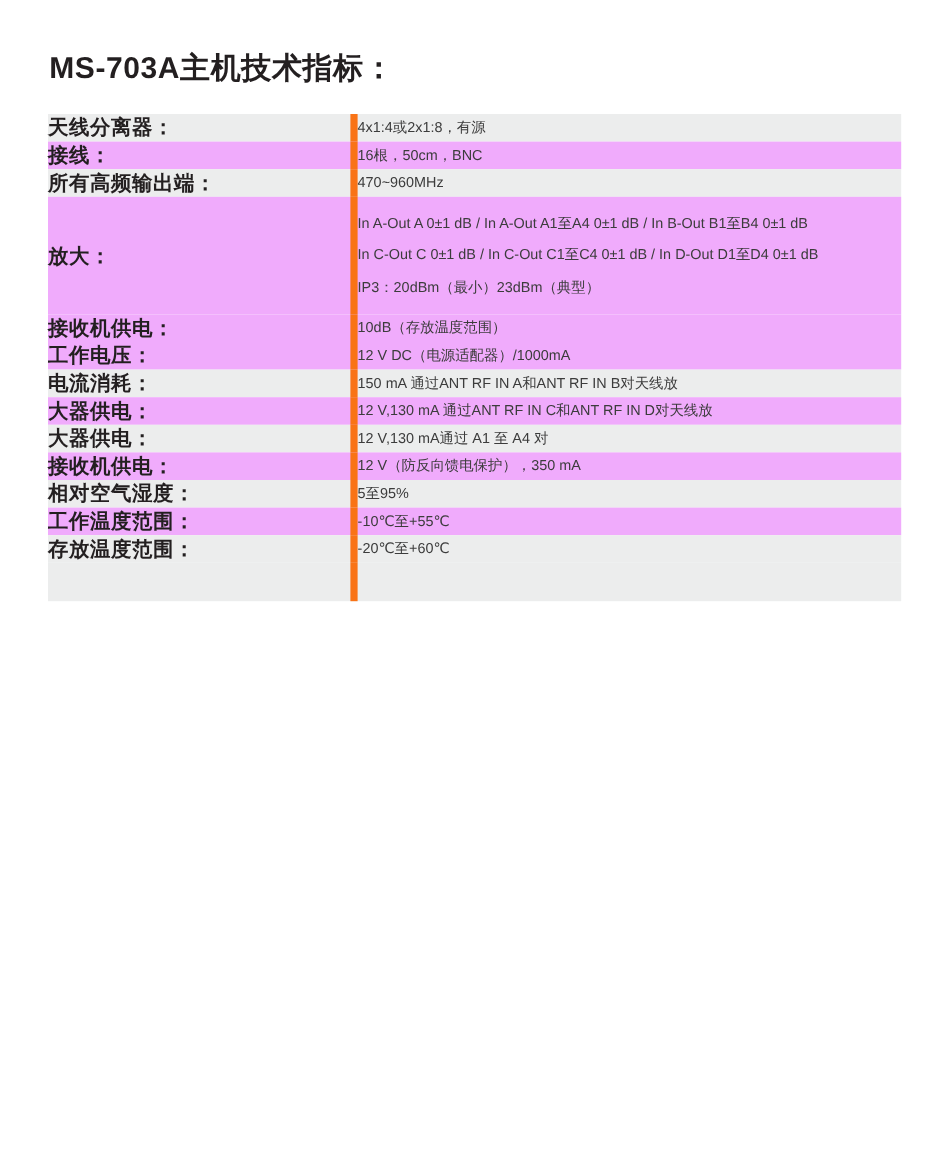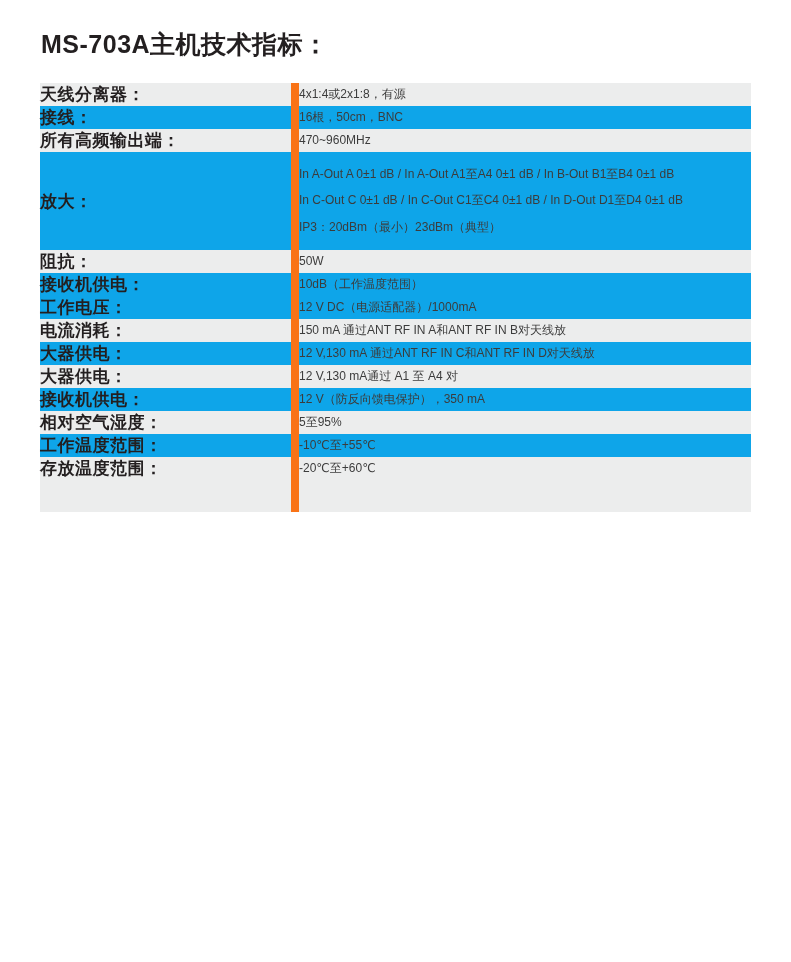--- a/index.html
+++ b/index.html
@@ -11,21 +11,21 @@
     width: 791px;
     height: 962px;
     font-family: "Liberation Sans", "DejaVu Sans", sans-serif;
     color: #231f20;
     overflow: hidden;
   }
   .page {
     width: 791px;
     height: 852px;
     box-sizing: border-box;
-    padding: 0 40px;
+    padding: 12px 40px;
     position: relative;
   }
   .doc-title {
     font-size: 25px;
     font-weight: bold;
     letter-spacing: 0.5px;
     color: #231f20;
     padding-top: 28px;
     padding-bottom: 22px;
     padding-left: 1px;
@@ -55,21 +55,21 @@
     padding: 11px 10px 11px 18px;
     box-sizing: border-box;
     line-height: 1.45;
   }
   tr.shaded .cell-label,
   tr.shaded .cell-value {
     background: #eceded;
   }
   tr.plain .cell-label,
   tr.plain .cell-value {
-    background: #0ea5e9;
+    background: #f0abfc;
   }
   .cell-value .line {
     display: block;
     white-space: nowrap;
   }
   .cell-value .line + .line {
     margin-top: 9px;
   }
   tr.tall .cell-value {
     padding-top: 14px;
@@ -78,21 +78,21 @@
   tr.tall .cell-label {
     padding-top: 14px;
     padding-bottom: 14px;
   }
   tr.empty .cell-label,
   tr.empty .cell-value {
     height: 32px;
     padding: 0;
   }
   
-  td.cell-label { border-right: 8px solid #f97316; }
+  td.cell-label { border-right: 6px solid #f97316; }
 </style>
 </head>
 <body>
 
 <div class="page">
 
   <div class="doc-title">MS-703A主机技术指标：</div>
 
   <table class="spec-table">
     <tbody>
@@ -115,30 +115,24 @@
           </td>
         </tr>
         <tr class="plain tall">
           <td class="cell-label">放大：</td>
           <td class="cell-value">
             <span class="line">In A-Out A 0±1 dB / In A-Out A1至A4 0±1 dB / In B-Out B1至B4 0±1 dB</span>
             <span class="line">In C-Out C 0±1 dB / In C-Out C1至C4 0±1 dB / In D-Out D1至D4 0±1 dB</span>
             <span class="line">IP3：20dBm（最小）23dBm（典型）</span>
           </td>
         </tr>
-        <tr class="shaded">
-          <td class="cell-label">阻抗：</td>
-          <td class="cell-value">
-            <span class="line">50W</span>
-          </td>
-        </tr>
         <tr class="plain">
           <td class="cell-label">接收机供电：</td>
           <td class="cell-value">
-            <span class="line">10dB（工作温度范围）</span>
+            <span class="line">10dB（存放温度范围）</span>
           </td>
         </tr>
         <tr class="plain">
           <td class="cell-label">工作电压：</td>
           <td class="cell-value">
             <span class="line">12 V DC（电源适配器）/1000mA</span>
           </td>
         </tr>
         <tr class="shaded">
           <td class="cell-label">电流消耗：</td>

